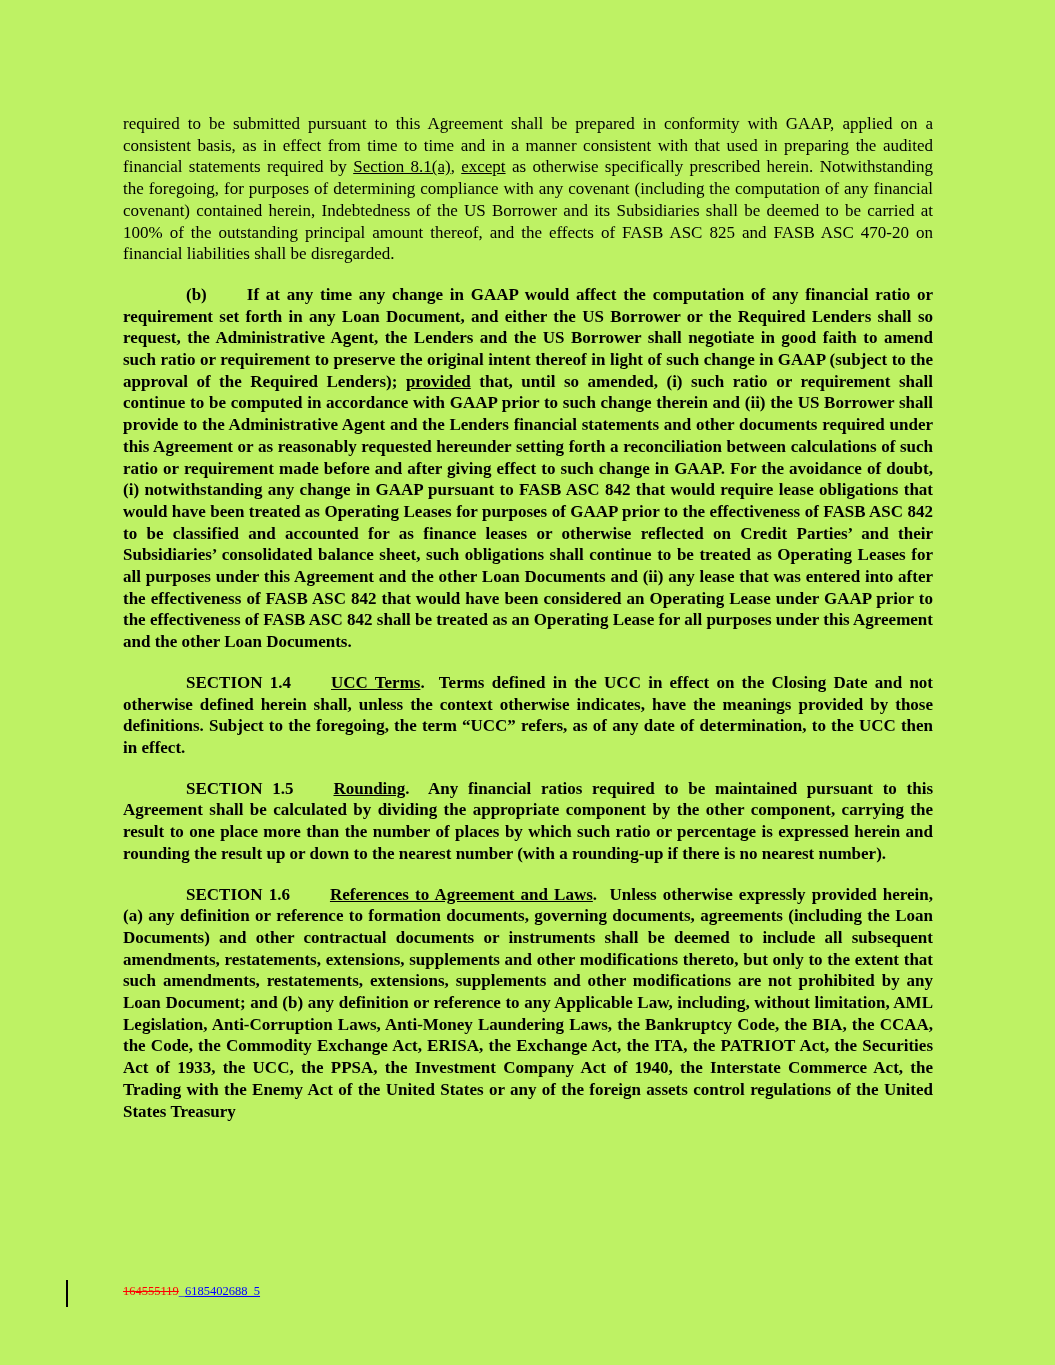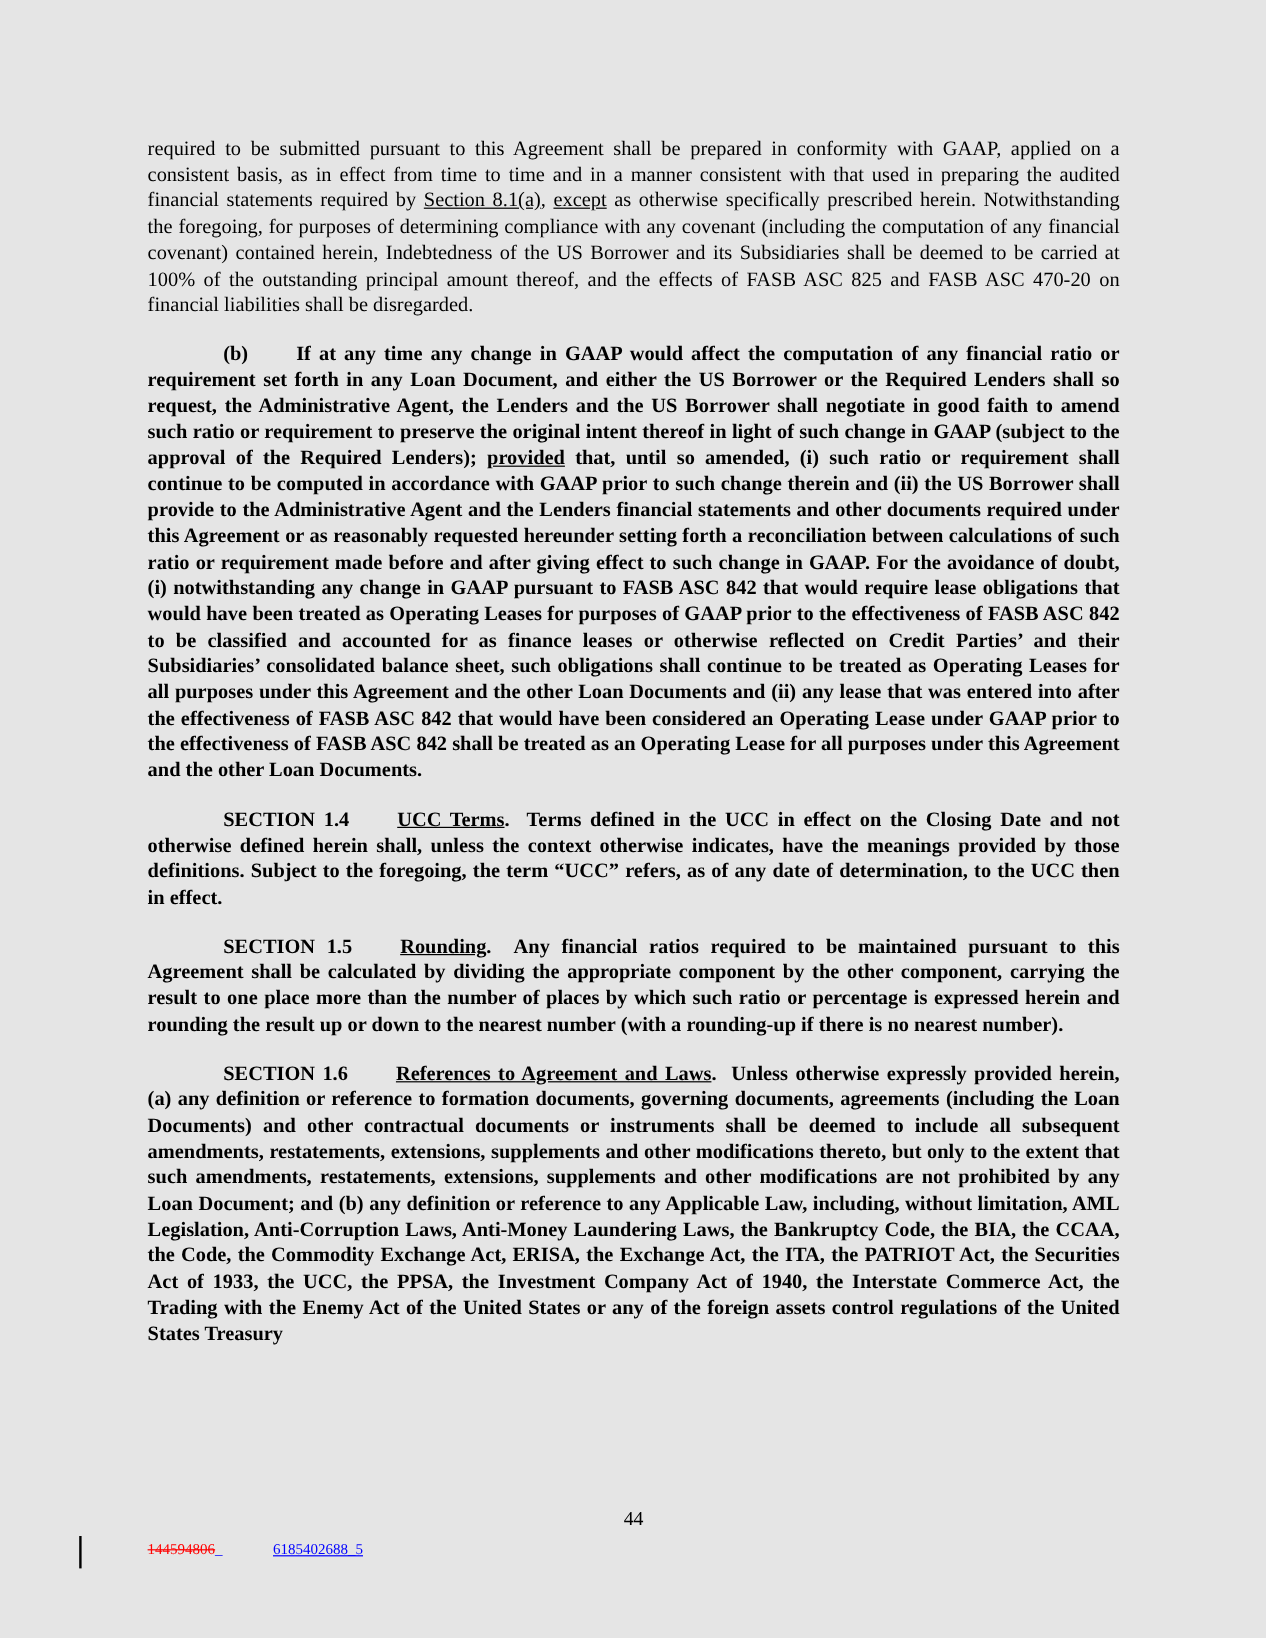--- a/index.html
+++ b/index.html
@@ -4,21 +4,21 @@
 <style>
   html, body {
     margin: 0;
     padding: 0;
     background: #ffffff;
   }
   .page {
     position: relative;
     width: 1055px;
     height: 1365px;
-    background: #e5e5e5;
+    background: #bef264;
     font-family: "Liberation Serif", serif;
     color: #000000;
     overflow: hidden;
   }
   .content {
     position: absolute;
     left: 123px;
     top: 113px;
     width: 810px;
   }
@@ -54,21 +54,20 @@
     left: 123px;
     font-size: 12.5px;
     line-height: 15px;
     white-space: nowrap;
   }
   .doc-id .deleted {
     text-decoration: line-through;
   }
   .doc-id .inserted {
     text-decoration: underline;
-    margin-left: 42px;
   }
   .change-bar {
     position: absolute;
     left: 66px;
     top: 1280px;
     width: 2px;
     height: 27px;
     background: #000000;
   }
 </style>
@@ -82,21 +81,20 @@
 
     <p class="para indent"><span>(b)</span><span class="tab"></span><span>If at any time any change in GAAP would affect the computation of any financial ratio or requirement set forth in any Loan Document, and either the US Borrower or the Required Lenders shall so request, the Administrative Agent, the Lenders and the US Borrower shall negotiate in good faith to amend such ratio or requirement to preserve the original intent thereof in light of such change in GAAP (subject to the approval of the Required Lenders); </span><span class="u">provided</span><span> that, until so amended, (i) such ratio or requirement shall continue to be computed in accordance with GAAP prior to such change therein and (ii) the US Borrower shall provide to the Administrative Agent and the Lenders financial statements and other documents required under this Agreement or as reasonably requested hereunder setting forth a reconciliation between calculations of such ratio or requirement made before and after giving effect to such change in GAAP. For the avoidance of doubt, (i) notwithstanding any change in GAAP pursuant to FASB ASC 842 that would require lease obligations that would have been treated as Operating Leases for purposes of GAAP prior to the effectiveness of FASB ASC 842 to be classified and accounted for as finance leases or otherwise reflected on Credit Parties’ and their Subsidiaries’ consolidated balance sheet, such obligations shall continue to be treated as Operating Leases for all purposes under this Agreement and the other Loan Documents and (ii) any lease that was entered into after the effectiveness of FASB ASC 842 that would have been considered an Operating Lease under GAAP prior to the effectiveness of FASB ASC 842 shall be treated as an Operating Lease for all purposes under this Agreement and the other Loan Documents.</span></p>
 
     <p class="para indent"><span>SECTION 1.4</span><span class="tab"></span><span class="u">UCC Terms</span><span>.&nbsp; Terms defined in the UCC in effect on the Closing Date and not otherwise defined herein shall, unless the context otherwise indicates, have the meanings provided by those definitions. Subject to the foregoing, the term “UCC” refers, as of any date of determination, to the UCC then in effect.</span></p>
 
     <p class="para indent"><span>SECTION 1.5</span><span class="tab"></span><span class="u">Rounding</span><span>.&nbsp; Any financial ratios required to be maintained pursuant to this Agreement shall be calculated by dividing the appropriate component by the other component, carrying the result to one place more than the number of places by which such ratio or percentage is expressed herein and rounding the result up or down to the nearest number (with a rounding-up if there is no nearest number).</span></p>
 
     <p class="para indent"><span>SECTION 1.6</span><span class="tab"></span><span class="u">References to Agreement and Laws</span><span>.&nbsp; Unless otherwise expressly provided herein, (a) any definition or reference to formation documents, governing documents, agreements (including the Loan Documents) and other contractual documents or instruments shall be deemed to include all subsequent amendments, restatements, extensions, supplements and other modifications thereto, but only to the extent that such amendments, restatements, extensions, supplements and other modifications are not prohibited by any Loan Document; and (b) any definition or reference to any Applicable Law, including, without limitation, AML Legislation, Anti-Corruption Laws, Anti-Money Laundering Laws, the Bankruptcy Code, the BIA, the CCAA, the Code, the Commodity Exchange Act, ERISA, the Exchange Act, the ITA, the PATRIOT Act, the Securities Act of 1933, the UCC, the PPSA, the Investment Company Act of 1940, the Interstate Commerce Act, the Trading with the Enemy Act of the United States or any of the foreign assets control regulations of the United States Treasury</span></p>
   </div>
 
-  <div class="page-number">44</div>
 
   <div class="change-bar"></div>
 
   <div class="doc-id">
-    <span class="deleted" style="color: rgb(255, 0, 0);">144594806</span><span style="color: rgb(0, 0, 255);">_</span><span class="inserted" style="color: rgb(0, 0, 255);">6185402688_5</span>
+    <span class="deleted" style="color: rgb(255, 0, 0);">164555119</span><span style="color: rgb(0, 0, 255);">_</span><span class="inserted" style="color: rgb(0, 0, 255);">6185402688_5</span>
   </div>
 
 </div>
 
 </body></html>

